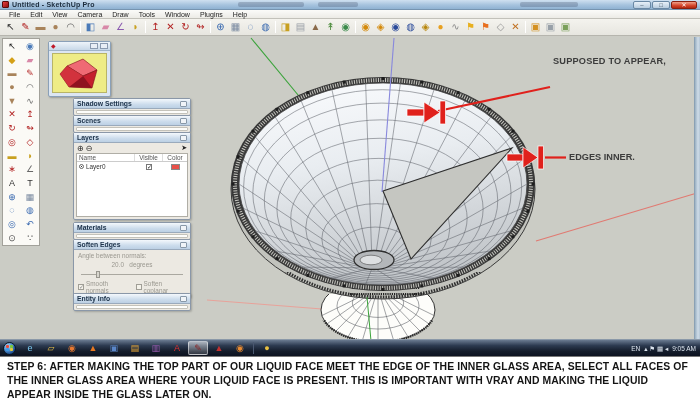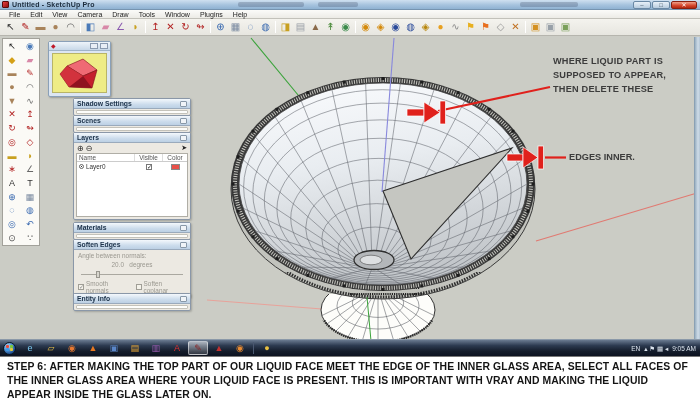--- a/index.html
+++ b/index.html
@@ -319,23 +319,21 @@
       </g>
       <line x1="545" y1="157.5" x2="566" y2="157.5" stroke="#e0211c" stroke-width="2.2"></line>
       <g stroke="#fff" stroke-width="0.7">
         <rect x="507" y="154" width="16" height="7" fill="#e0211c"></rect>
         <polygon points="523,147 538,157.5 523,168" fill="#e0211c"></polygon>
         <rect x="538" y="146" width="5.5" height="23" fill="#e0211c"></rect>
       </g>
     </svg>
 
     <div id="callout1">
-        <div>WHERE LIQUID PART IS</div>
         <div>SUPPOSED TO APPEAR,</div>
-        <div>THEN DELETE THESE</div>
       </div>
     <div id="callout2">EDGES INNER.</div>
 
     <div id="palette">
         <div class="pal-icon" style="color: rgb(26, 26, 26);">↖</div>
         <div class="pal-icon" style="color: rgb(74, 122, 184);">◉</div>
         <div class="pal-icon" style="color: rgb(212, 160, 23);">◆</div>
         <div class="pal-icon" style="color: rgb(216, 136, 168);">▰</div>
         <div class="pal-icon" style="color: rgb(168, 131, 90);">▬</div>
         <div class="pal-icon" style="color: rgb(178, 34, 34);">✎</div>

